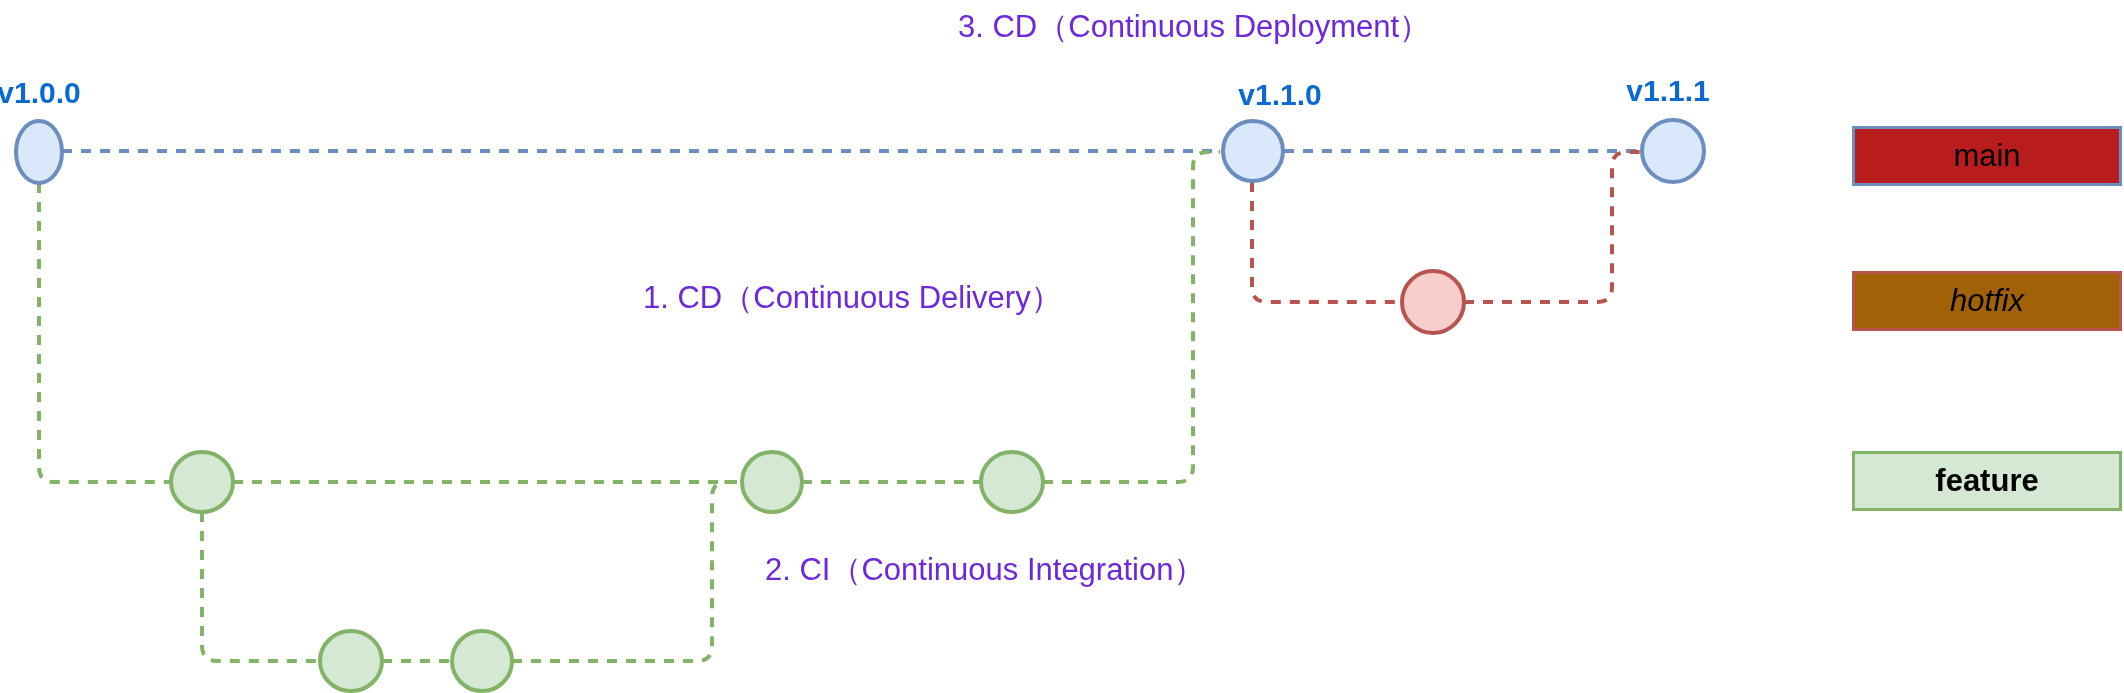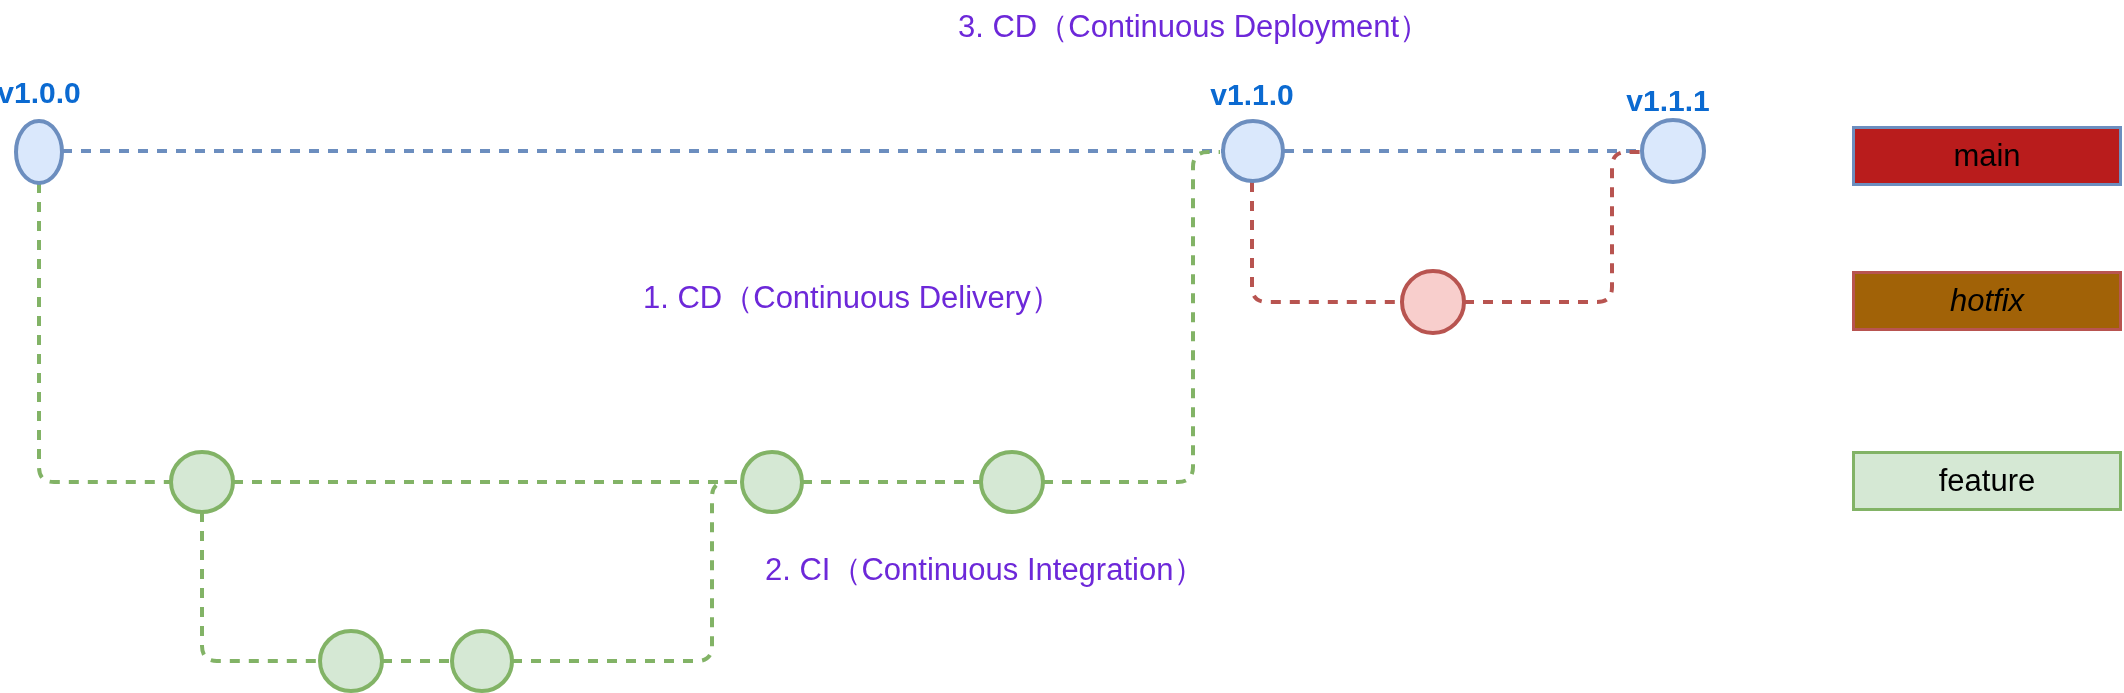--- a/index.html
+++ b/index.html
@@ -17,21 +17,21 @@
     font-size:30px;font-weight:bold;color:#0b6ad1;
     transform:translateX(-50%);
   }
   .legend-box{
     position:absolute;left:1852px;width:264px;height:54px;
     border:3px solid;display:flex;align-items:center;justify-content:center;
     font-size:31px;color:#000;box-sizing:content-box;
   }
   .legend-main{background:#b91c1c;border-color:#6c8ebf;top:126px;}
   .legend-hotfix{background:#a16207;border-color:#b85450;top:271px;font-style:italic;}
-  .legend-feature{background:#d5e8d4;border-color:#82b366;top:451px;}
+  .legend-feature{background:#d5e8d4;border-color:#82b366;top:451px;font-weight:bold;}
 </style>
 </head>
 <body>
 
 <div class="canvas">
 
   <svg class="graph-svg" width="2124" height="693" viewBox="0 0 2124 693">
 
     <path d="M 62 151 H 1222" stroke="#6c8ebf" stroke-width="4" stroke-dasharray="10 9" fill="none"></path>
     <path d="M 1284 151 H 1641" stroke="#6c8ebf" stroke-width="4" stroke-dasharray="10 9" fill="none"></path>
@@ -60,22 +60,22 @@
 
     <ellipse cx="351" cy="661" rx="31" ry="30" fill="#d5e8d4" stroke="#82b366" stroke-width="4"></ellipse>
     <ellipse cx="482" cy="661" rx="30" ry="30" fill="#d5e8d4" stroke="#82b366" stroke-width="4"></ellipse>
   </svg>
 
   <div class="txt annotation" style="left:958px;top:8px;">3. CD（Continuous Deployment）</div>
   <div class="txt annotation" style="left:643px;top:279px;">1. CD（Continuous Delivery）</div>
   <div class="txt annotation" style="left:765px;top:551px;">2. CI（Continuous Integration）</div>
 
   <div class="txt version-label" style="left:39px;top:76px;">v1.0.0</div>
-  <div class="txt version-label" style="left:1252px;top:78px;">v1.1.0</div>
-  <div class="txt version-label" style="left:1668px;top:84px;">v1.1.1</div>
+  <div class="txt version-label" style="left:1280px;top:78px;">v1.1.0</div>
+  <div class="txt version-label" style="left:1668px;top:74px;">v1.1.1</div>
 
   <div class="legend-box legend-main">
     <span>main</span>
   </div>
   <div class="legend-box legend-hotfix">
     <span>hotfix</span>
   </div>
   <div class="legend-box legend-feature">
     <span>feature</span>
   </div>

